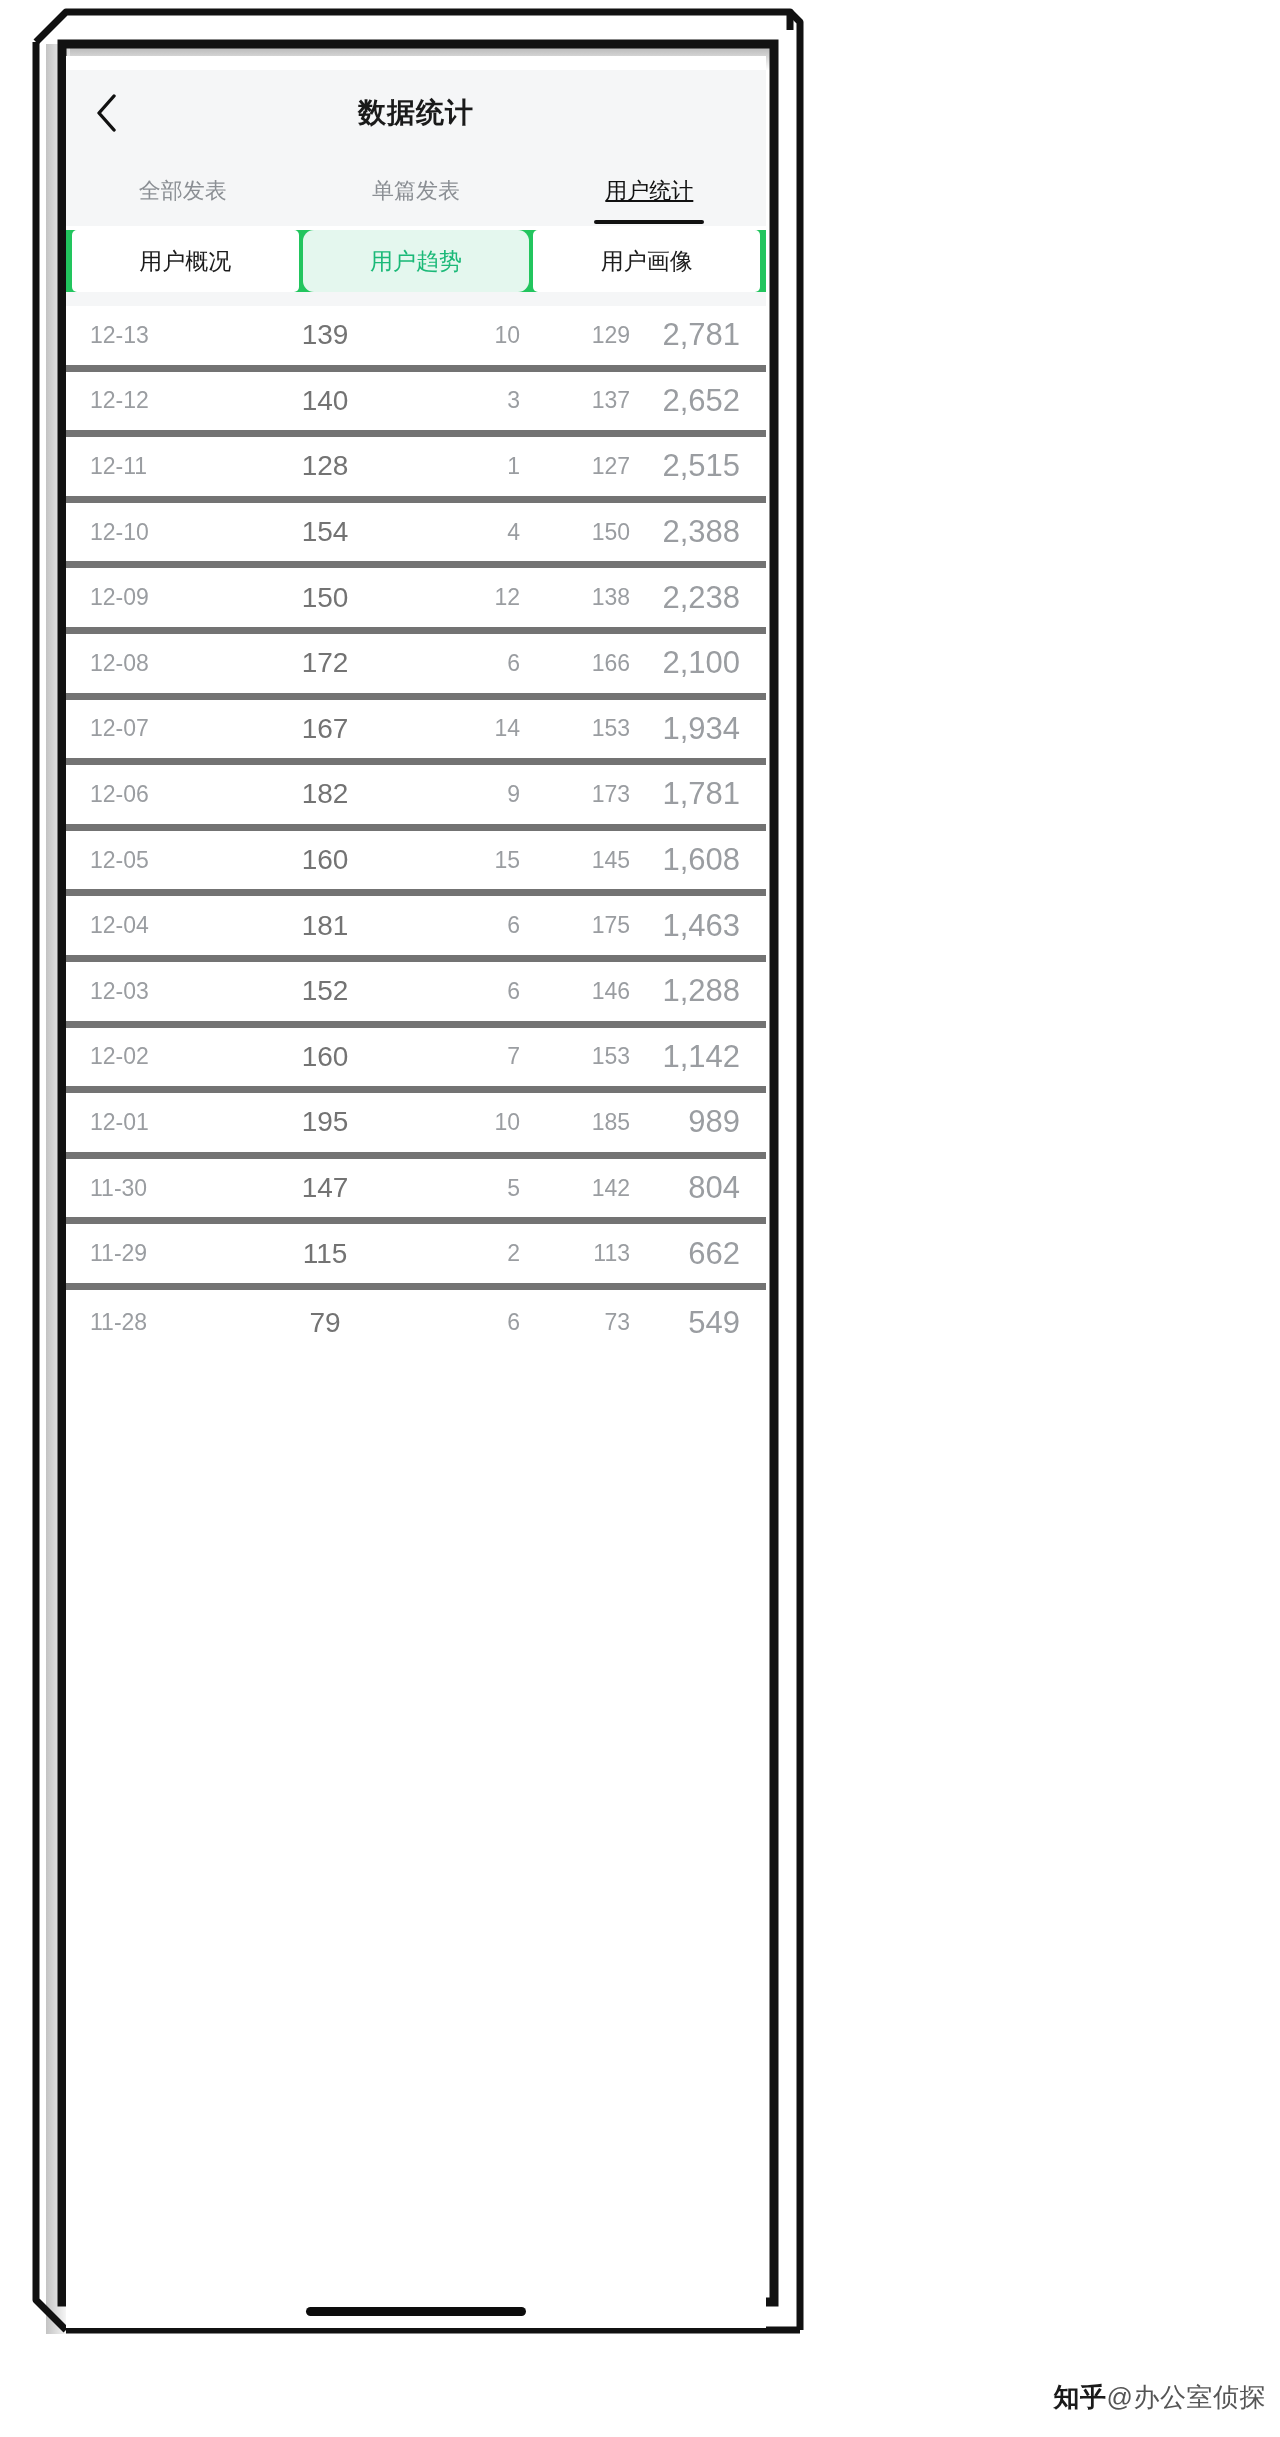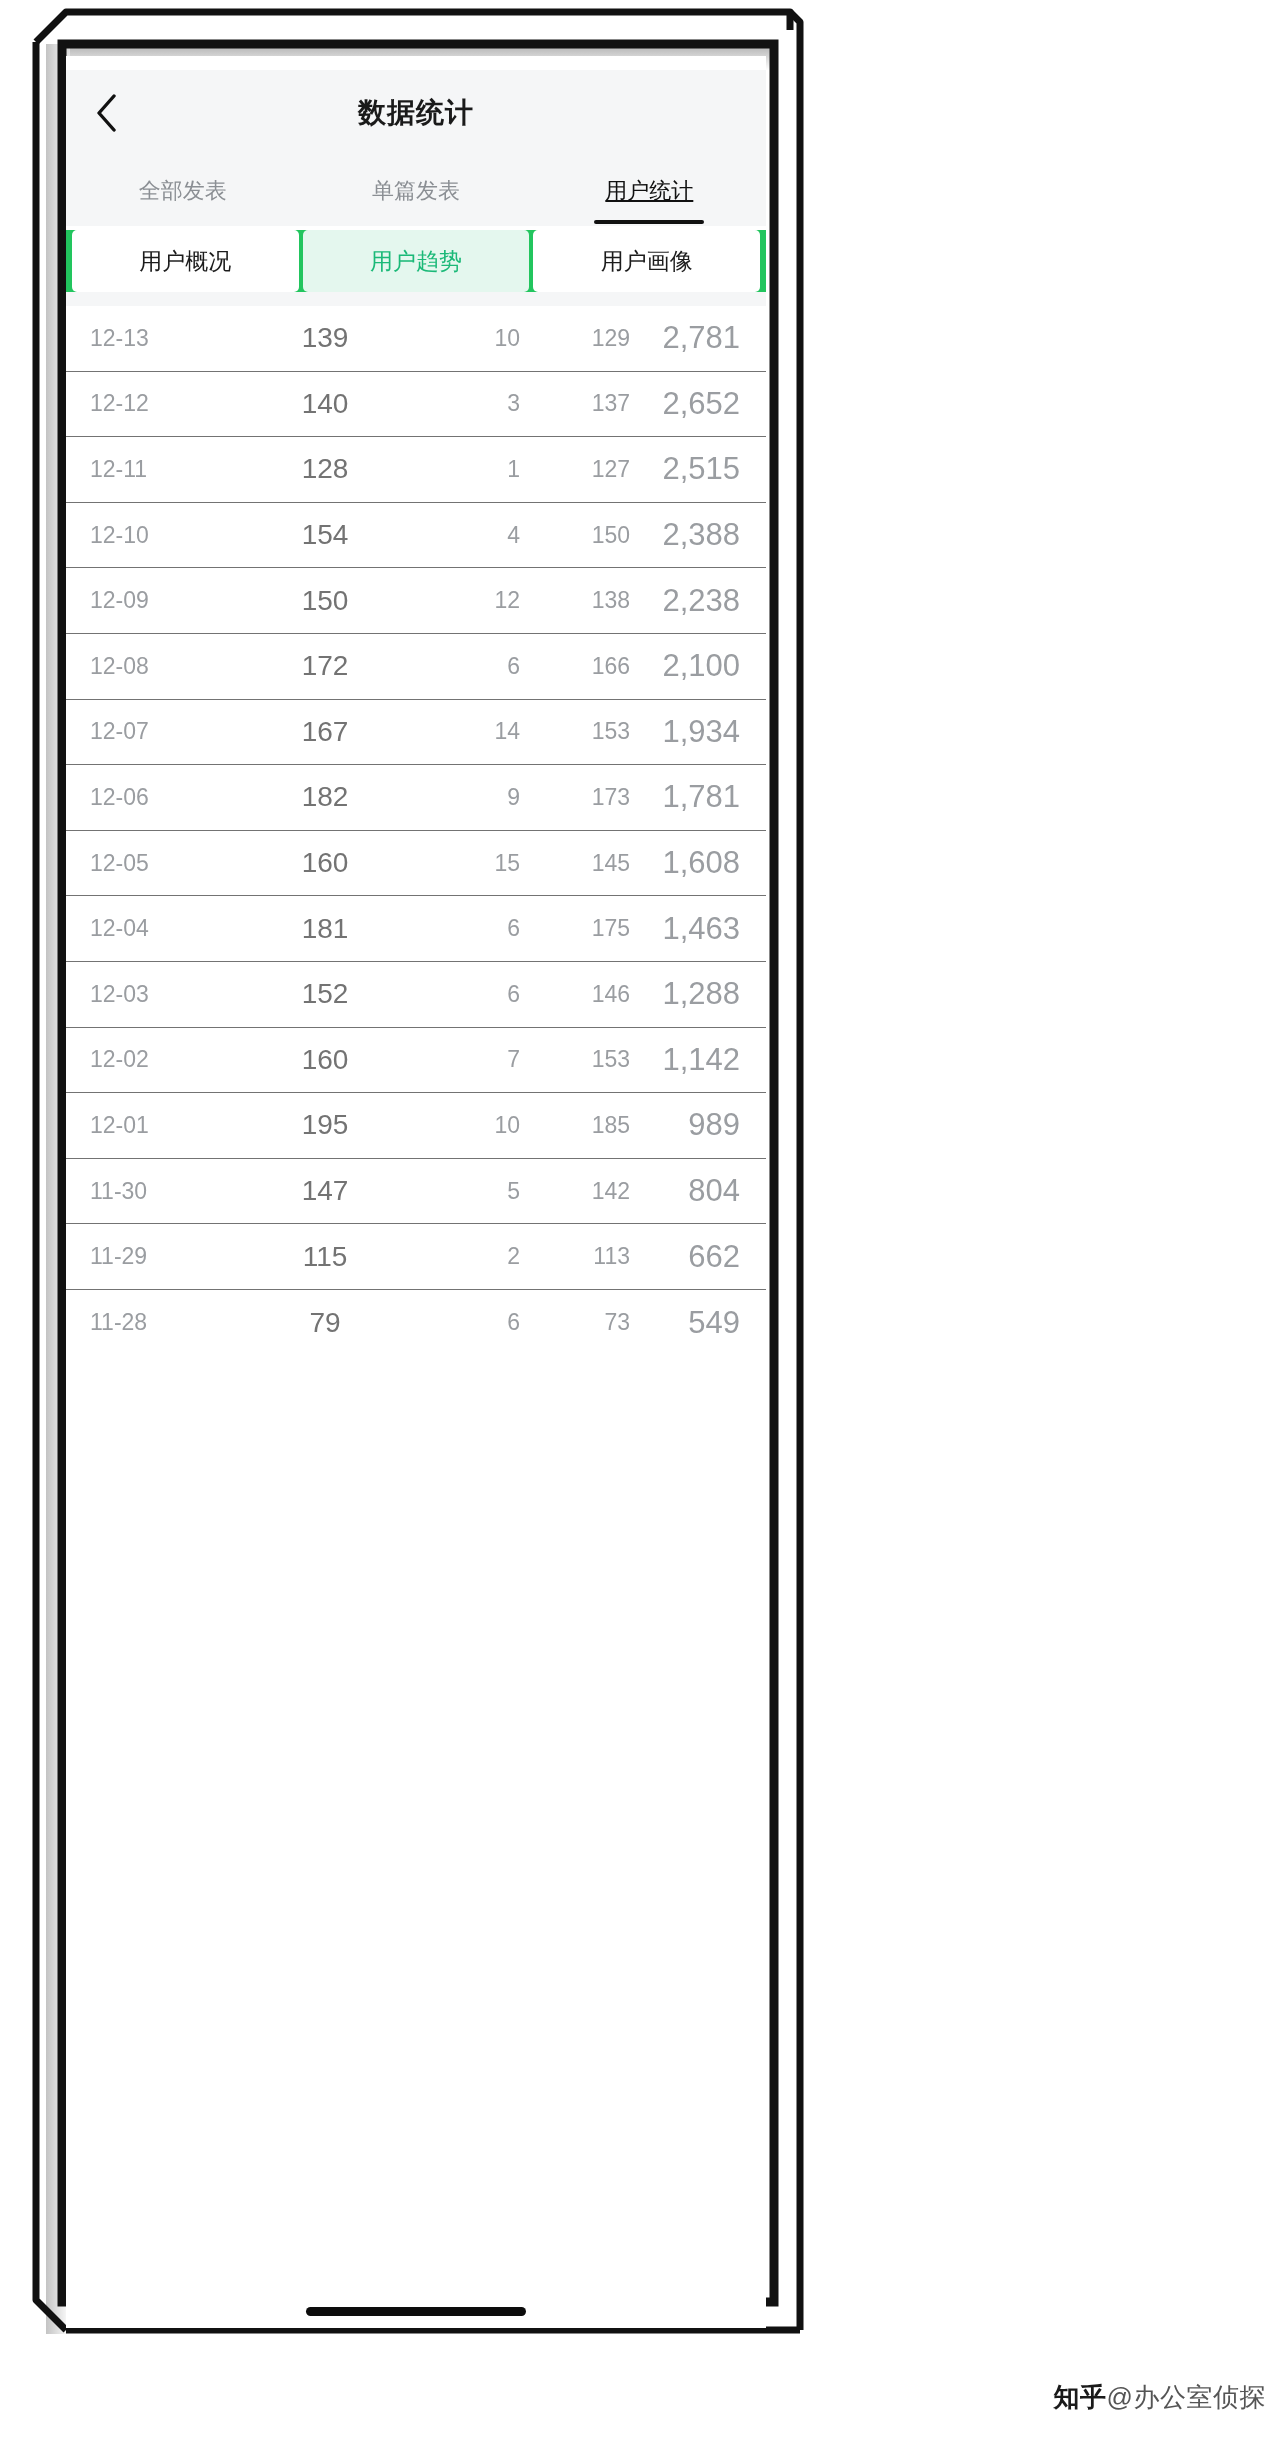--- a/index.html
+++ b/index.html
@@ -109,20 +109,21 @@
     font-size: 23px;
     color: #1c1c1c;
     background: #ffffff;
     border-radius: 5px;
     cursor: pointer;
   }
   .seg.active {
     background: #e4f7ee;
     color: #1bb978;
     font-weight: 500;
+    border-radius: 11px;
   }
 
   
   .seg-gap {
     position: absolute; left: 0; top: 236px;
     width: 700px; height: 14px;
     background: #f5f6f7;
   }
 
   
@@ -130,21 +131,21 @@
     position: absolute; left: 0; top: 250px;
     width: 700px;
     background: #ffffff;
   }
   .row {
     position: relative;
     height: 65.6px;
     display: flex;
     align-items: center;
     padding: 0 26px 0 24px;
-    border-bottom: 1px solid #737373;
+    border-bottom: 7px solid #737373;
   }
   .row:last-child { border-bottom: none; }
   .c-date  { width: 150px; text-align: left;  font-size: 23px; color: #9a9da1; }
   .c-n1    { width: 170px; text-align: center; font-size: 28px; color: #737373; }
   .c-n2    { width: 110px; text-align: right; font-size: 23px; color: #9a9da1; }
   .c-n3    { width: 110px; text-align: right; font-size: 23px; color: #9a9da1; }
   .c-n4    { width: 110px; text-align: right; font-size: 31px; color: #9a9da1; }
 
   
   .home-indicator {

